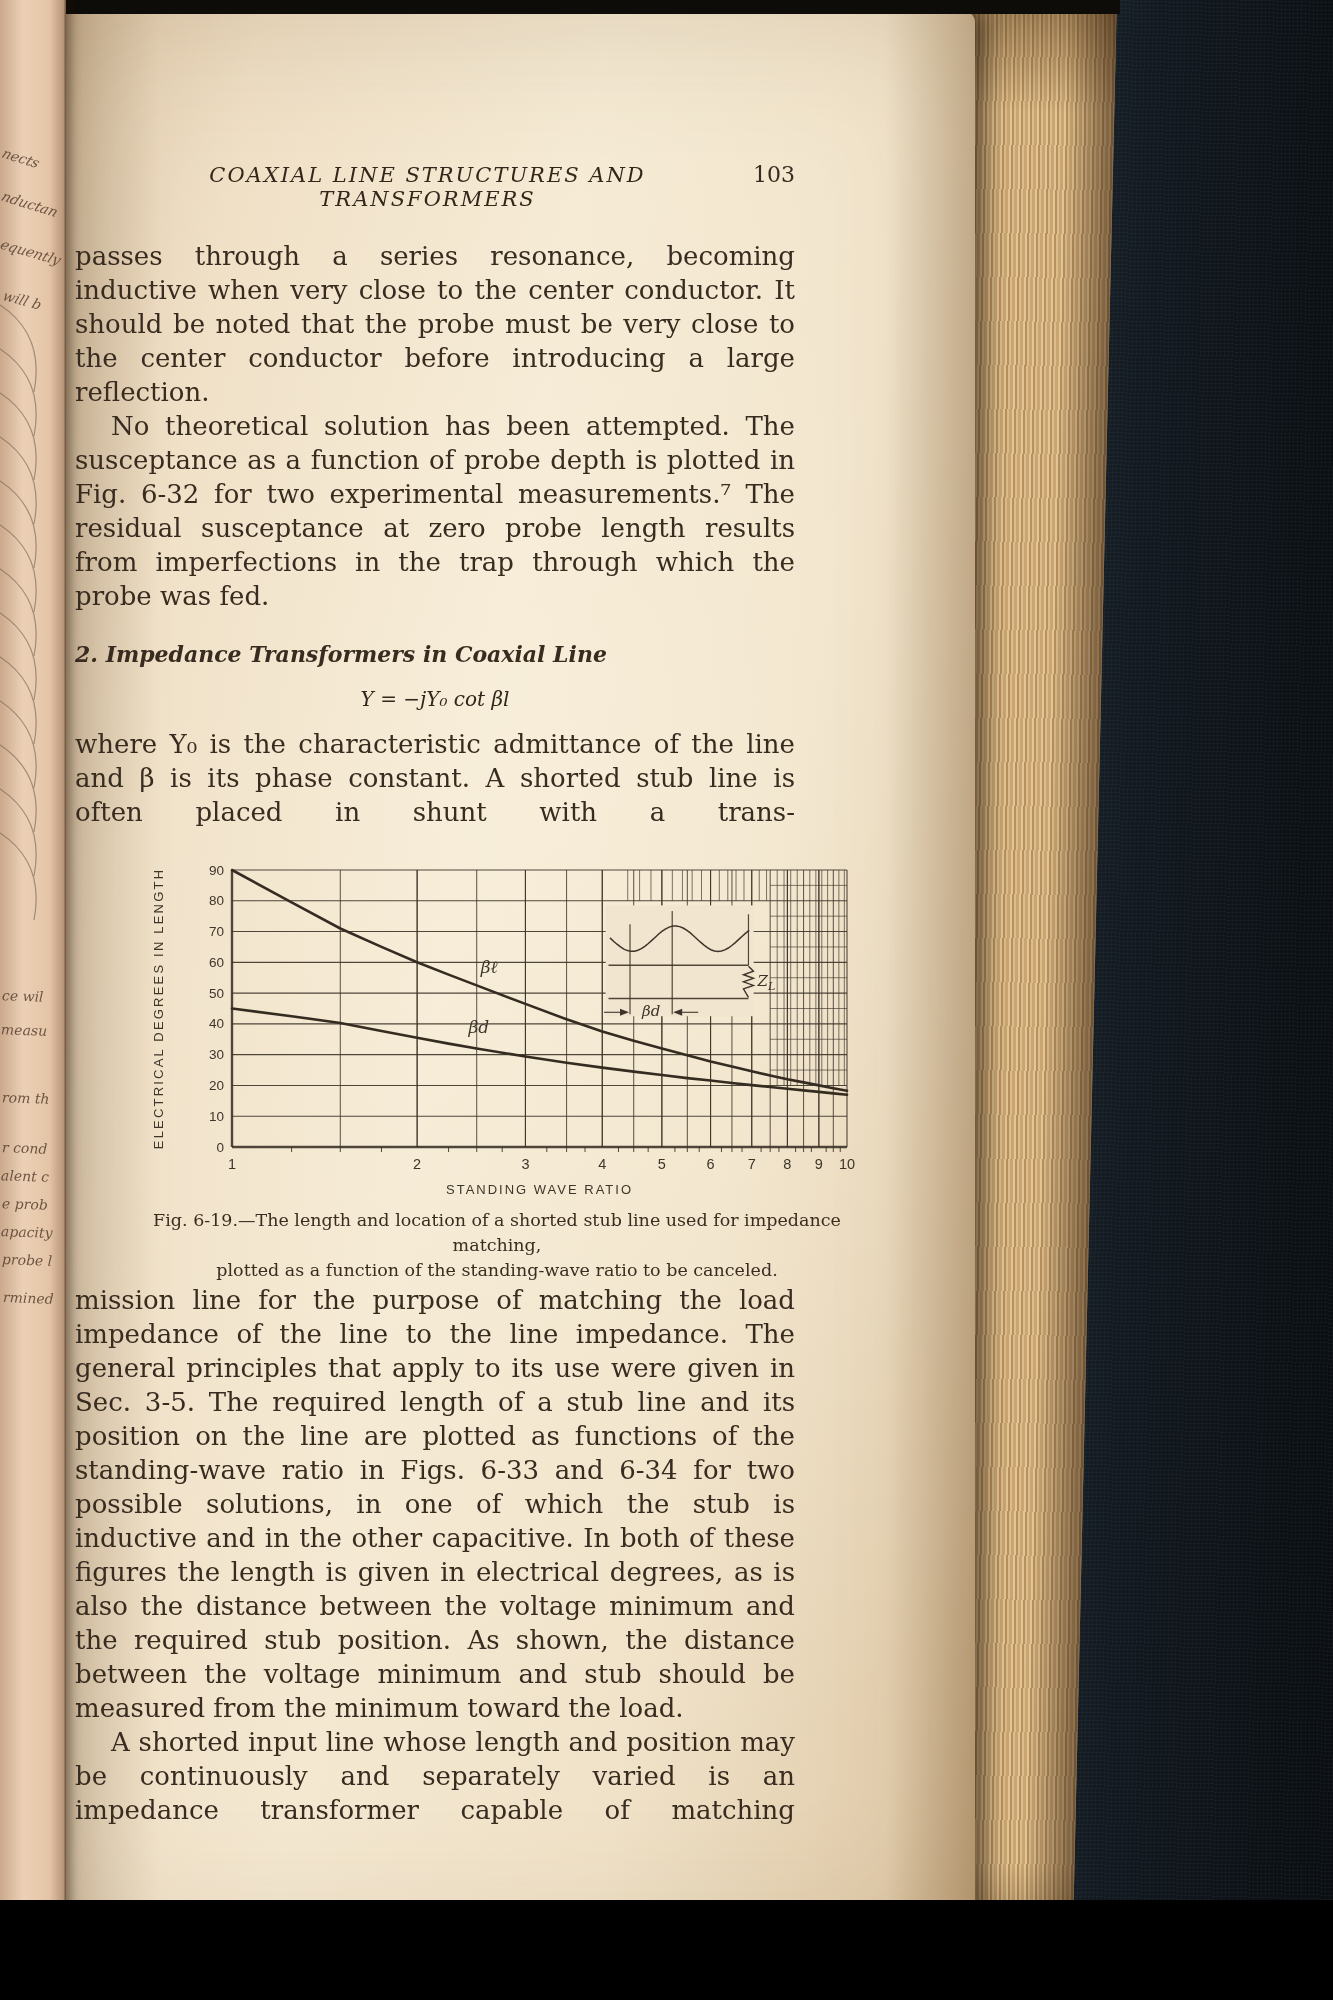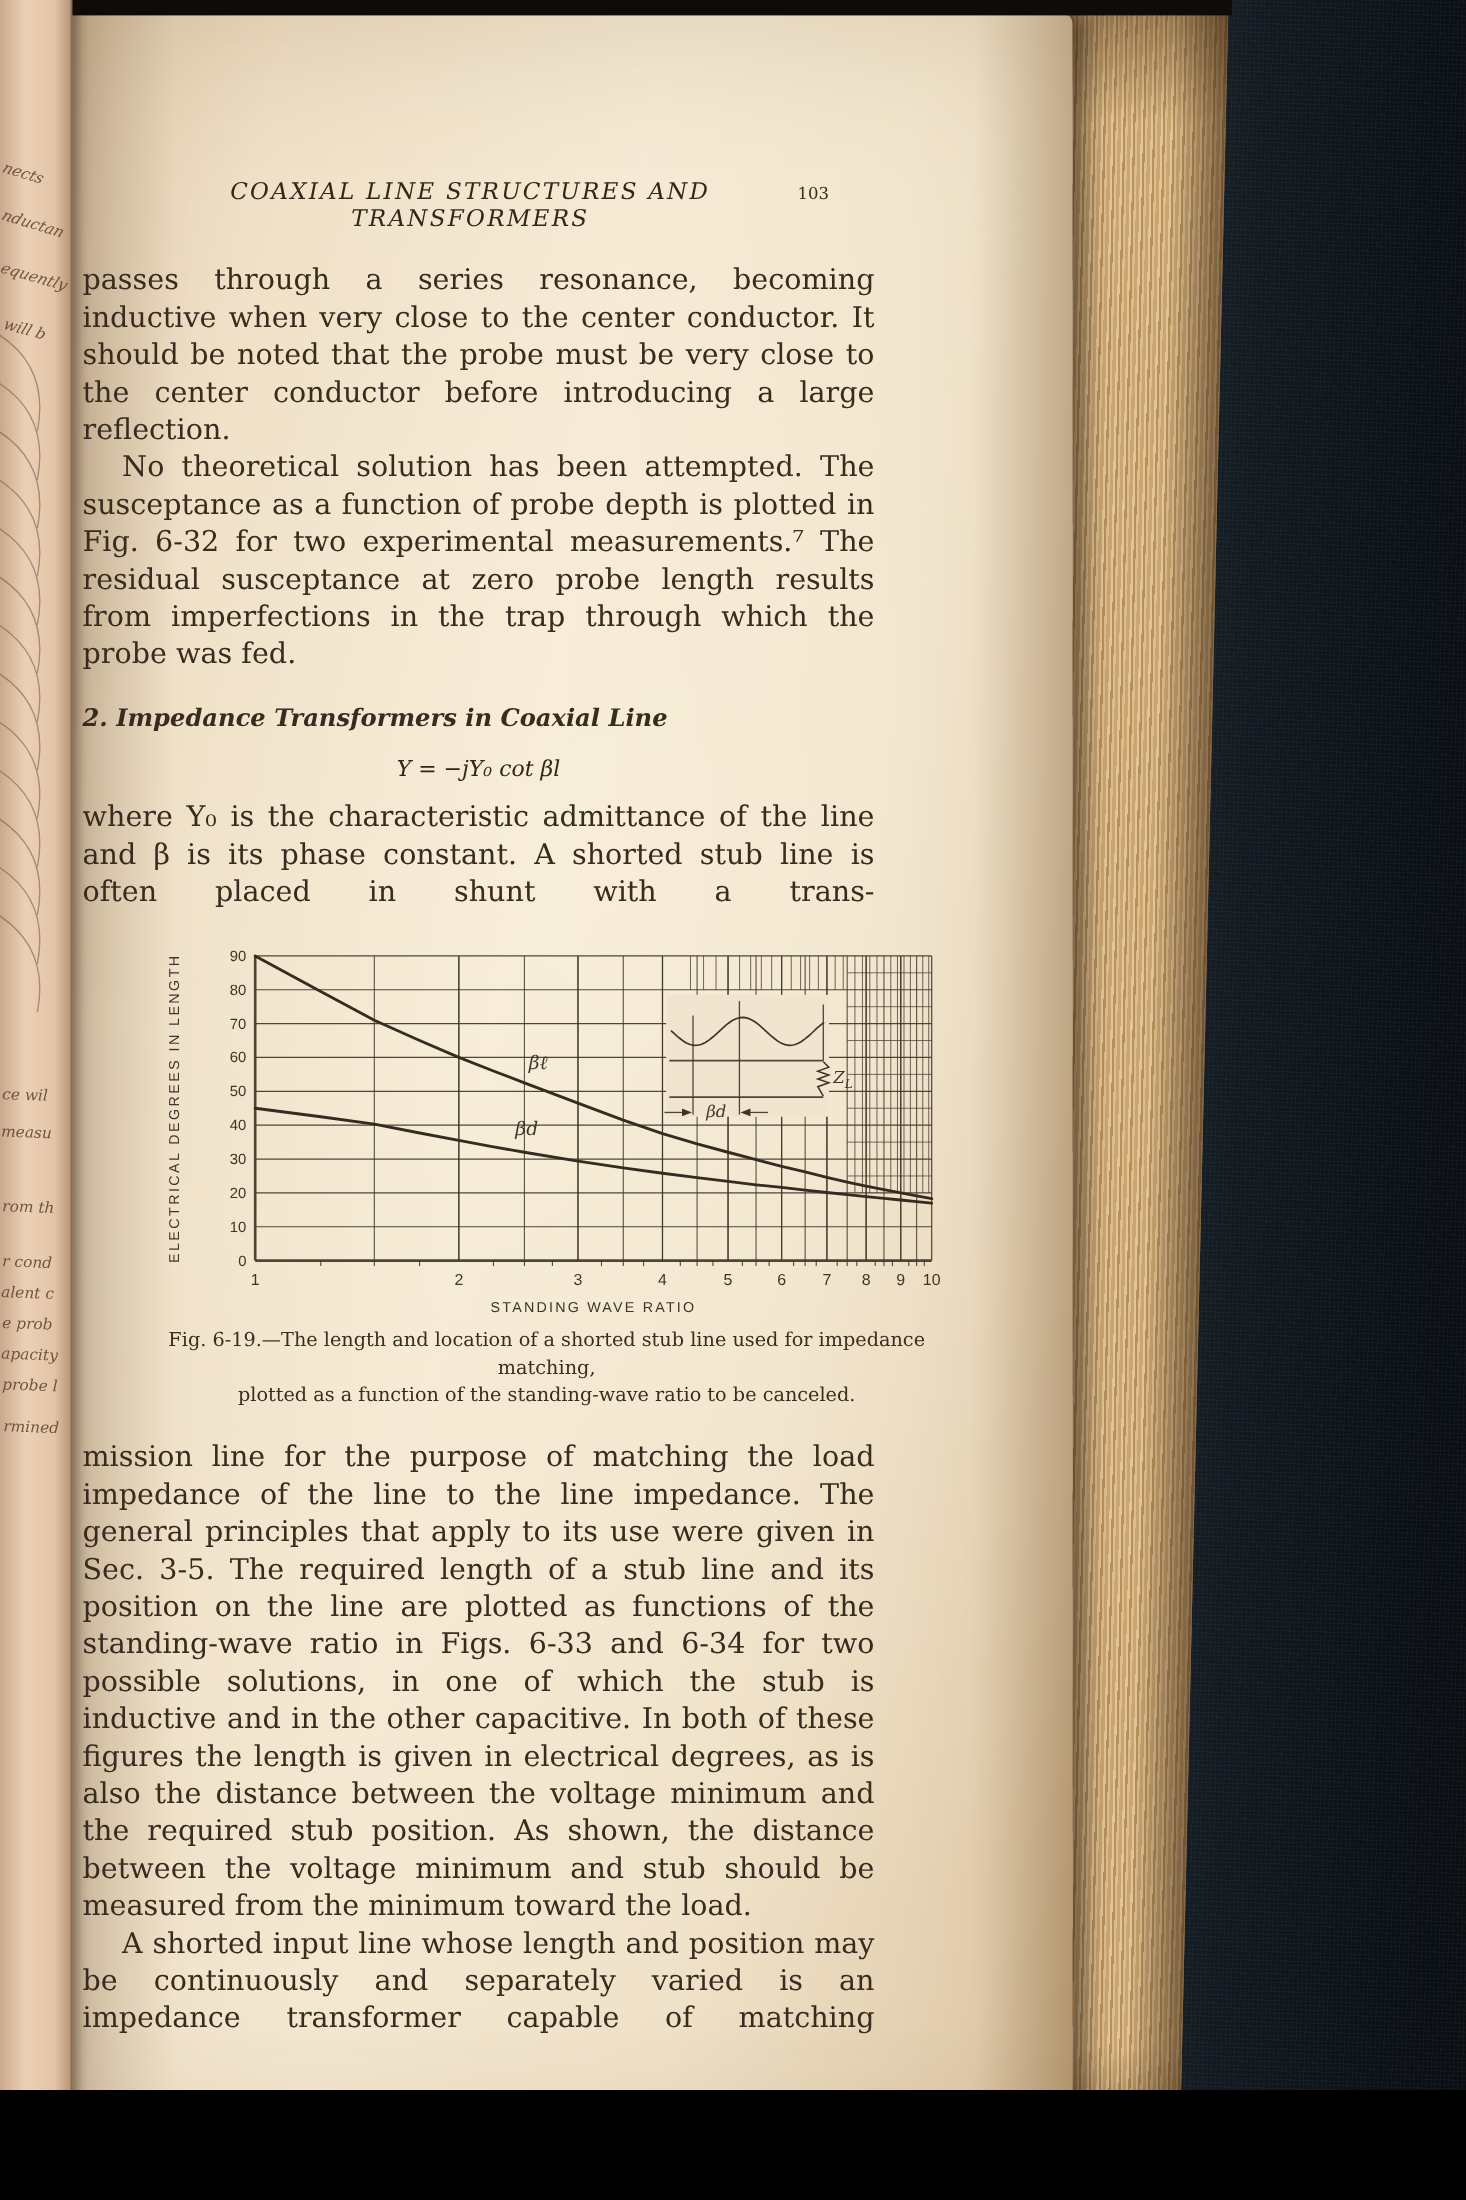--- a/index.html
+++ b/index.html
@@ -37,31 +37,31 @@
   
   .bottom-edge{position:absolute;left:105px;top:1949px;width:960px;height:24px;transform:rotate(.35deg);
         background:repeating-linear-gradient(180deg,#caa273 0 2px,#e0c193 2px 4px,#b58c5c 4px 6px);
         box-shadow:0 6px 14px rgba(0,0,0,.7);}
   .top-shadow{position:absolute;left:0;top:0;width:1120px;height:14px;background:#0e0c08;}
   
   .content{position:absolute;left:45px;top:0;width:720px;color:#382b1f;z-index:4;}
   .runhead{display:flex;align-items:baseline;margin-top:150px;}
   .runhead .title{flex:1;text-align:center;padding-left:55px;font-style:italic;font-size:21px;
                   letter-spacing:2px;color:#33261a;}
-  .runhead .pno{width:70px;font-size:15px;}
+  .runhead .pno{width:70px;text-align:right;font-size:22px;}
   p{margin:0;font-size:26px;line-height:34px;text-align:justify;}
   .indent{text-indent:36px;}
   .jlast{text-align-last:justify;}
   .p1{margin-top:28px;}
   .sechead{font-size:22px;font-weight:bold;margin:28px 0 14px 0;font-family:"DejaVu Serif",serif;font-style:italic;}
   .lead{font-weight:bold;}
   .equation{text-align:center;font-style:italic;font-size:20px;margin:20px 0 16px 0;color:#32261b;}
   .figure{margin:26px 0 0 52px;width:740px;}
   .caption{width:700px;margin:4px auto 0;text-align:center;font-size:17.5px;line-height:25px;color:#3a2d20;}
-  .p5{margin-top:26px;}
+  .p5{}
 </style>
 </head>
 <body>
 
 <div class="photo">
 
   <div class="cover"></div>
   <div class="fore-edge"></div>
 
   <div class="page">

